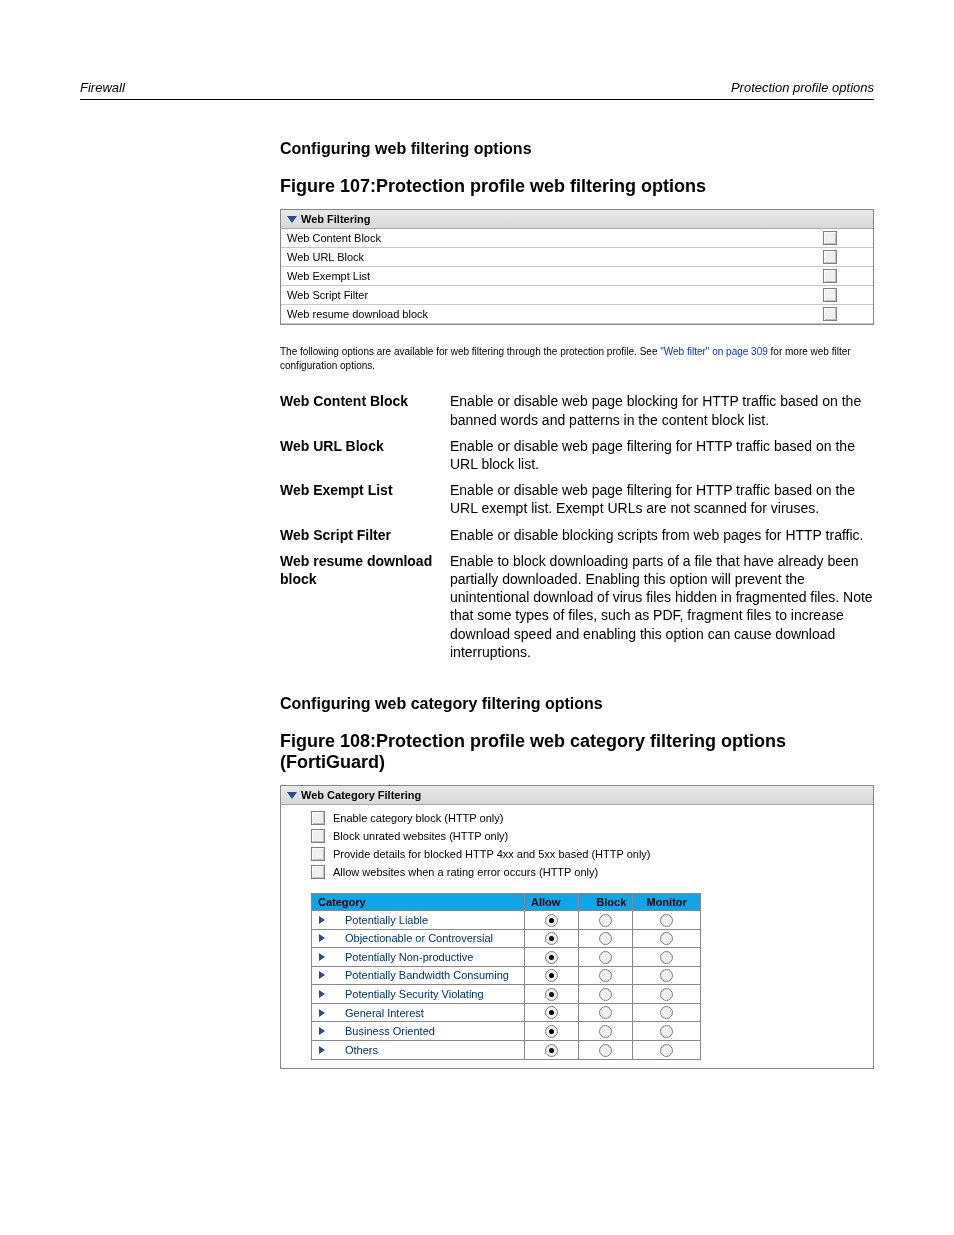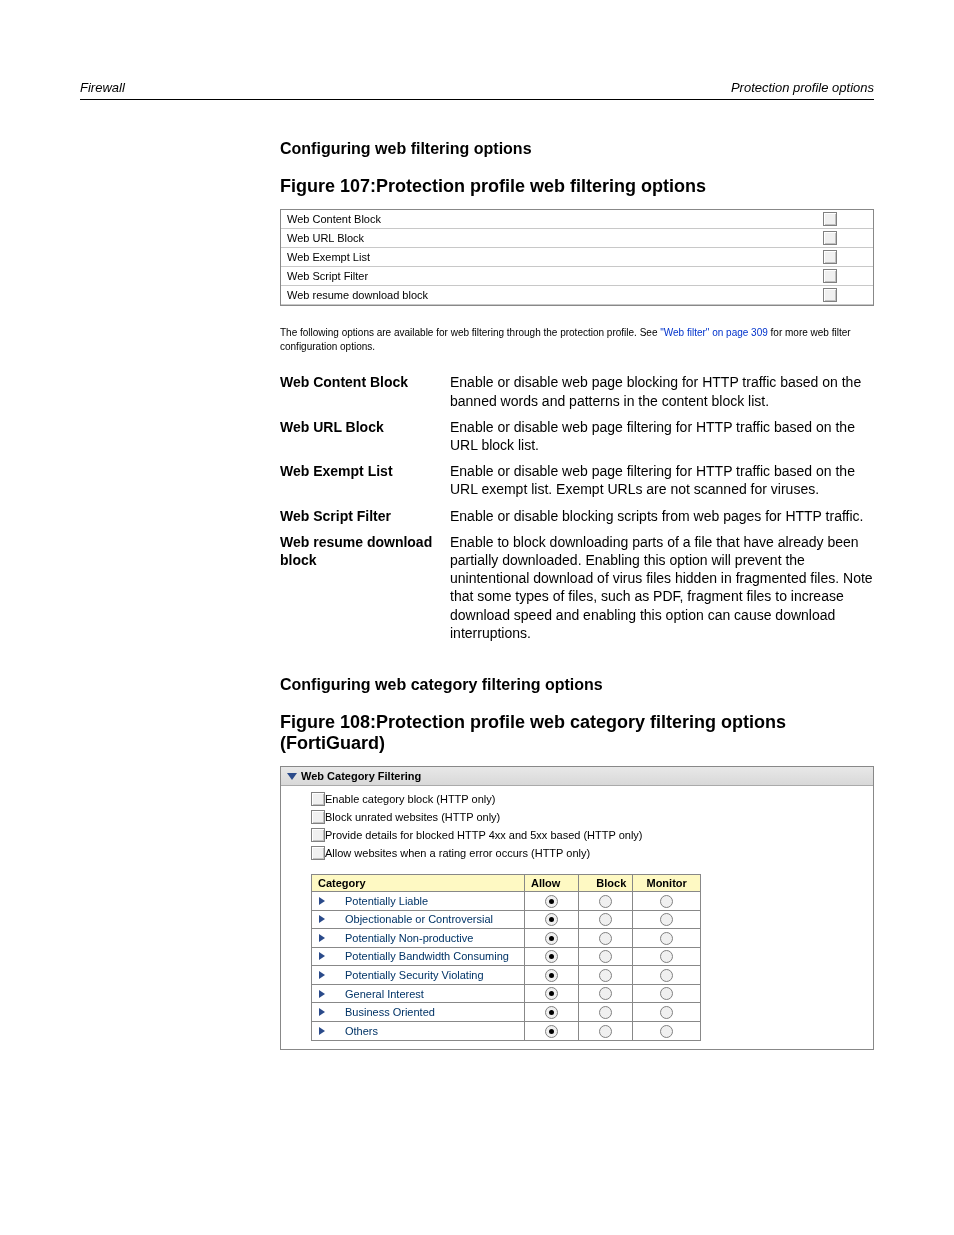--- a/index.html
+++ b/index.html
@@ -106,39 +106,39 @@
       padding: 4px 0;
       line-height: 1.3;
     }
     .def-table .term {
       width: 170px;
       font-weight: bold;
     }
     .wcf-option {
       display: flex;
       align-items: center;
-      gap: 0;
+      gap: 8px;
       padding: 2px 0 2px 30px;
       font-size: 11px;
     }
     .cat-wrap {
       padding: 8px 30px 8px 30px;
     }
     .cat-table {
       border-collapse: collapse;
       width: 390px;
       font-size: 11px;
     }
     .cat-table th, .cat-table td {
       border: 1px solid #888;
       padding: 2px 6px;
       text-align: left;
     }
     .cat-table th {
-      background: #fef9c3;
+      background: #0ea5e9;
       font-weight: bold;
     }
     .cat-table td.center {
       text-align: center;
     }
     .cat-name {
       color: #003366;
       display: flex;
       align-items: center;
       gap: 19px;
@@ -171,20 +171,26 @@
   <div class="header-row">
     <span>Firewall</span>
     <span>Protection profile options</span>
   </div>
 
   <div class="content">
     <h2>Configuring web filtering options</h2>
     <div class="figure-caption">Figure 107:Protection profile web filtering options</div>
 
     <div class="screenshot">
+      <div class="section-header">
+        <svg viewBox="0 0 10 10">
+            <polygon points="0,2 10,2 5,9" fill="#2a4a8a"></polygon>
+          </svg>
+        <span>Web Filtering</span>
+      </div>
       <table class="wf-table">
         <tbody>
         <tr>
           <td>Web Content Block</td>
           <td class="cb-cell"><span class="win-cb"></span></td>
         </tr>
         <tr>
           <td>Web URL Block</td>
           <td class="cb-cell"><span class="win-cb"></span></td>
         </tr>

